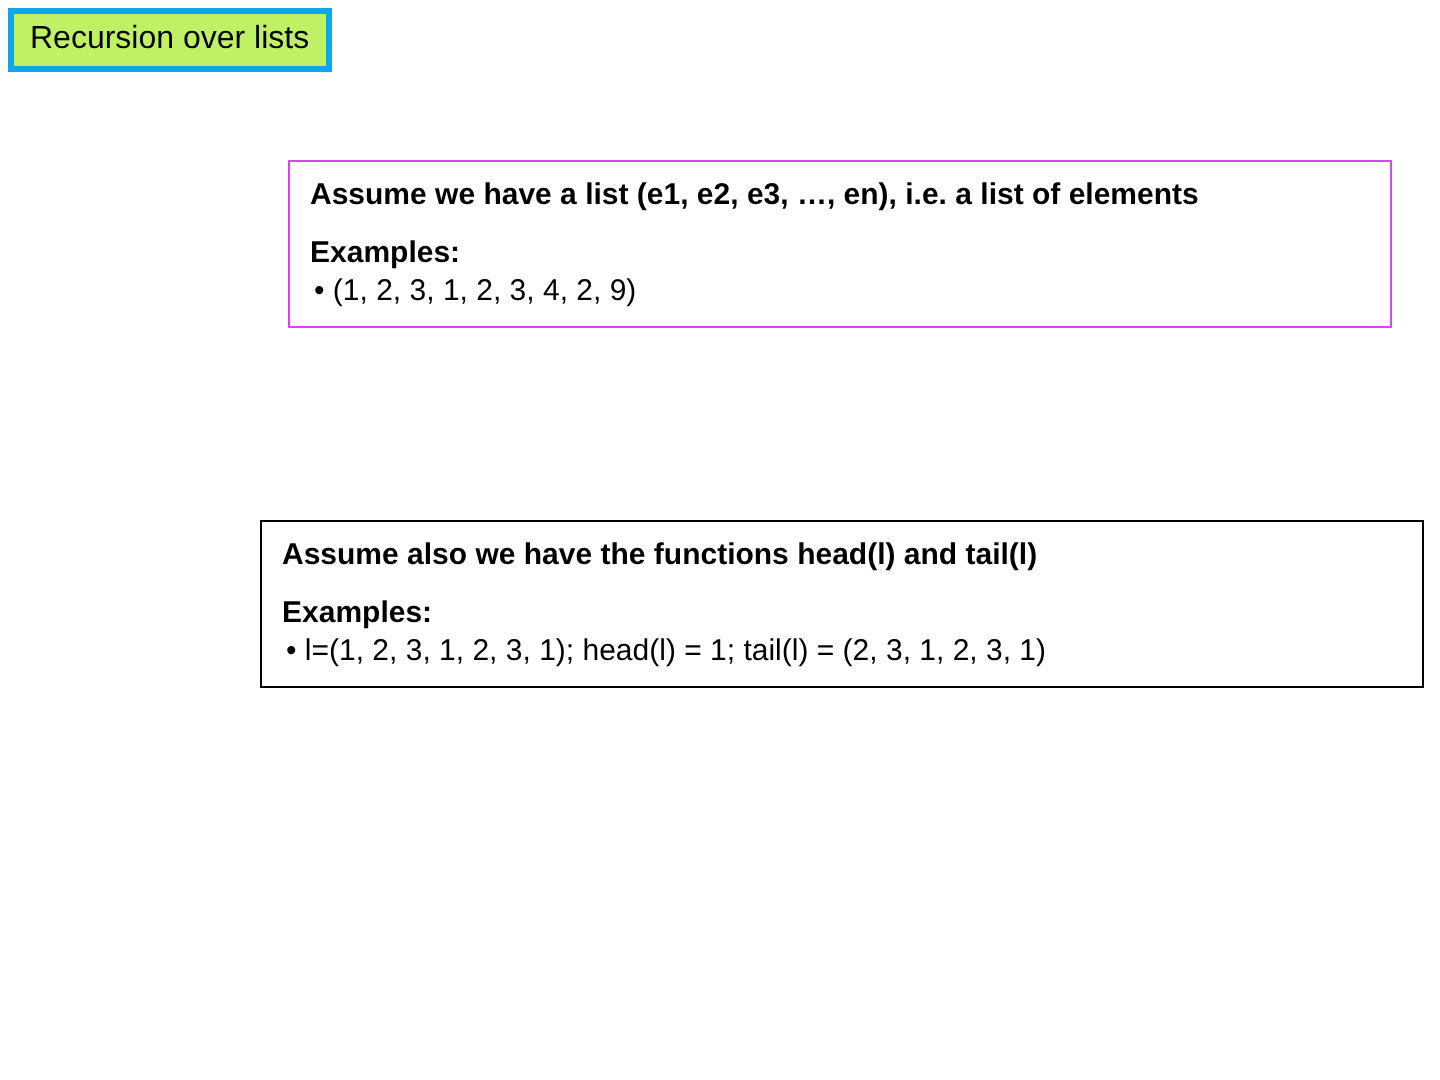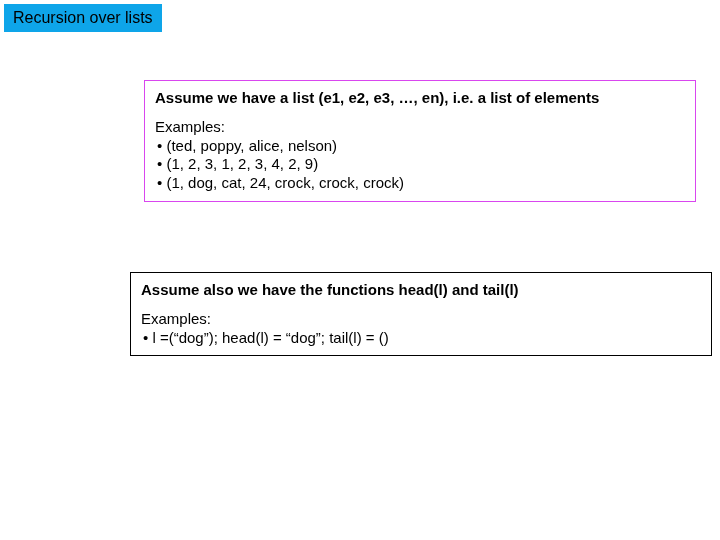--- a/index.html
+++ b/index.html
@@ -10,22 +10,22 @@
     background: #fff;
     font-family: "Comic Sans MS", "Comic Sans", cursive, sans-serif;
     font-size: 15px;
     color: #000;
     position: relative;
   }
   .title-box {
     position: absolute;
     top: 4px;
     left: 4px;
-    background: #0ea5e9;
-    border: 1px solid #0ea5e9;
+    background: #bef264;
+    border: 3px solid #0ea5e9;
     padding: 4px 8px;
     font-size: 16px;
   }
   .box1 {
     position: absolute;
     top: 60px;
     left: 144px;
     width: 530px;
     border: 1px solid #d946ef;
     padding: 8px 10px;
@@ -35,43 +35,40 @@
   }
   .box2 {
     position: absolute;
     top: 260px;
     left: 130px;
     width: 560px;
     border: 1px solid #000;
     padding: 8px 10px;
     background: #fff;
     line-height: 1.25;
-    margin-top: 12px;
   }
   .lead {
     font-weight: bold;
     margin-bottom: 10px;
   }
   .hdr {
-    font-weight: normal;
+    font-weight: bold;
   }
   .bullet {
     padding-left: 2px;
   }
 </style>
 </head>
 <body>
 
 <div class="title-box">Recursion over lists</div>
 
 <div class="box1">
   <div class="lead">Assume we have a list (e1, e2, e3, …, en), i.e. a list of elements</div>
   <div class="hdr">Examples:</div>
-  <div class="bullet">• (ted, poppy, alice, nelson)</div>
   <div class="bullet">• (1, 2, 3, 1, 2, 3, 4, 2, 9)</div>
-  <div class="bullet">• (1, dog, cat, 24, crock, crock, crock)</div>
 </div>
 
 <div class="box2">
   <div class="lead">Assume also we have the functions head(l) and tail(l)</div>
   <div class="hdr">Examples:</div>
-  <div class="bullet">• l =(“dog”); head(l) = “dog”; tail(l) = ()</div>
+  <div class="bullet">• l=(1, 2, 3, 1, 2, 3, 1); head(l) = 1; tail(l) = (2, 3, 1, 2, 3, 1)</div>
 </div>
 
 </body></html>

